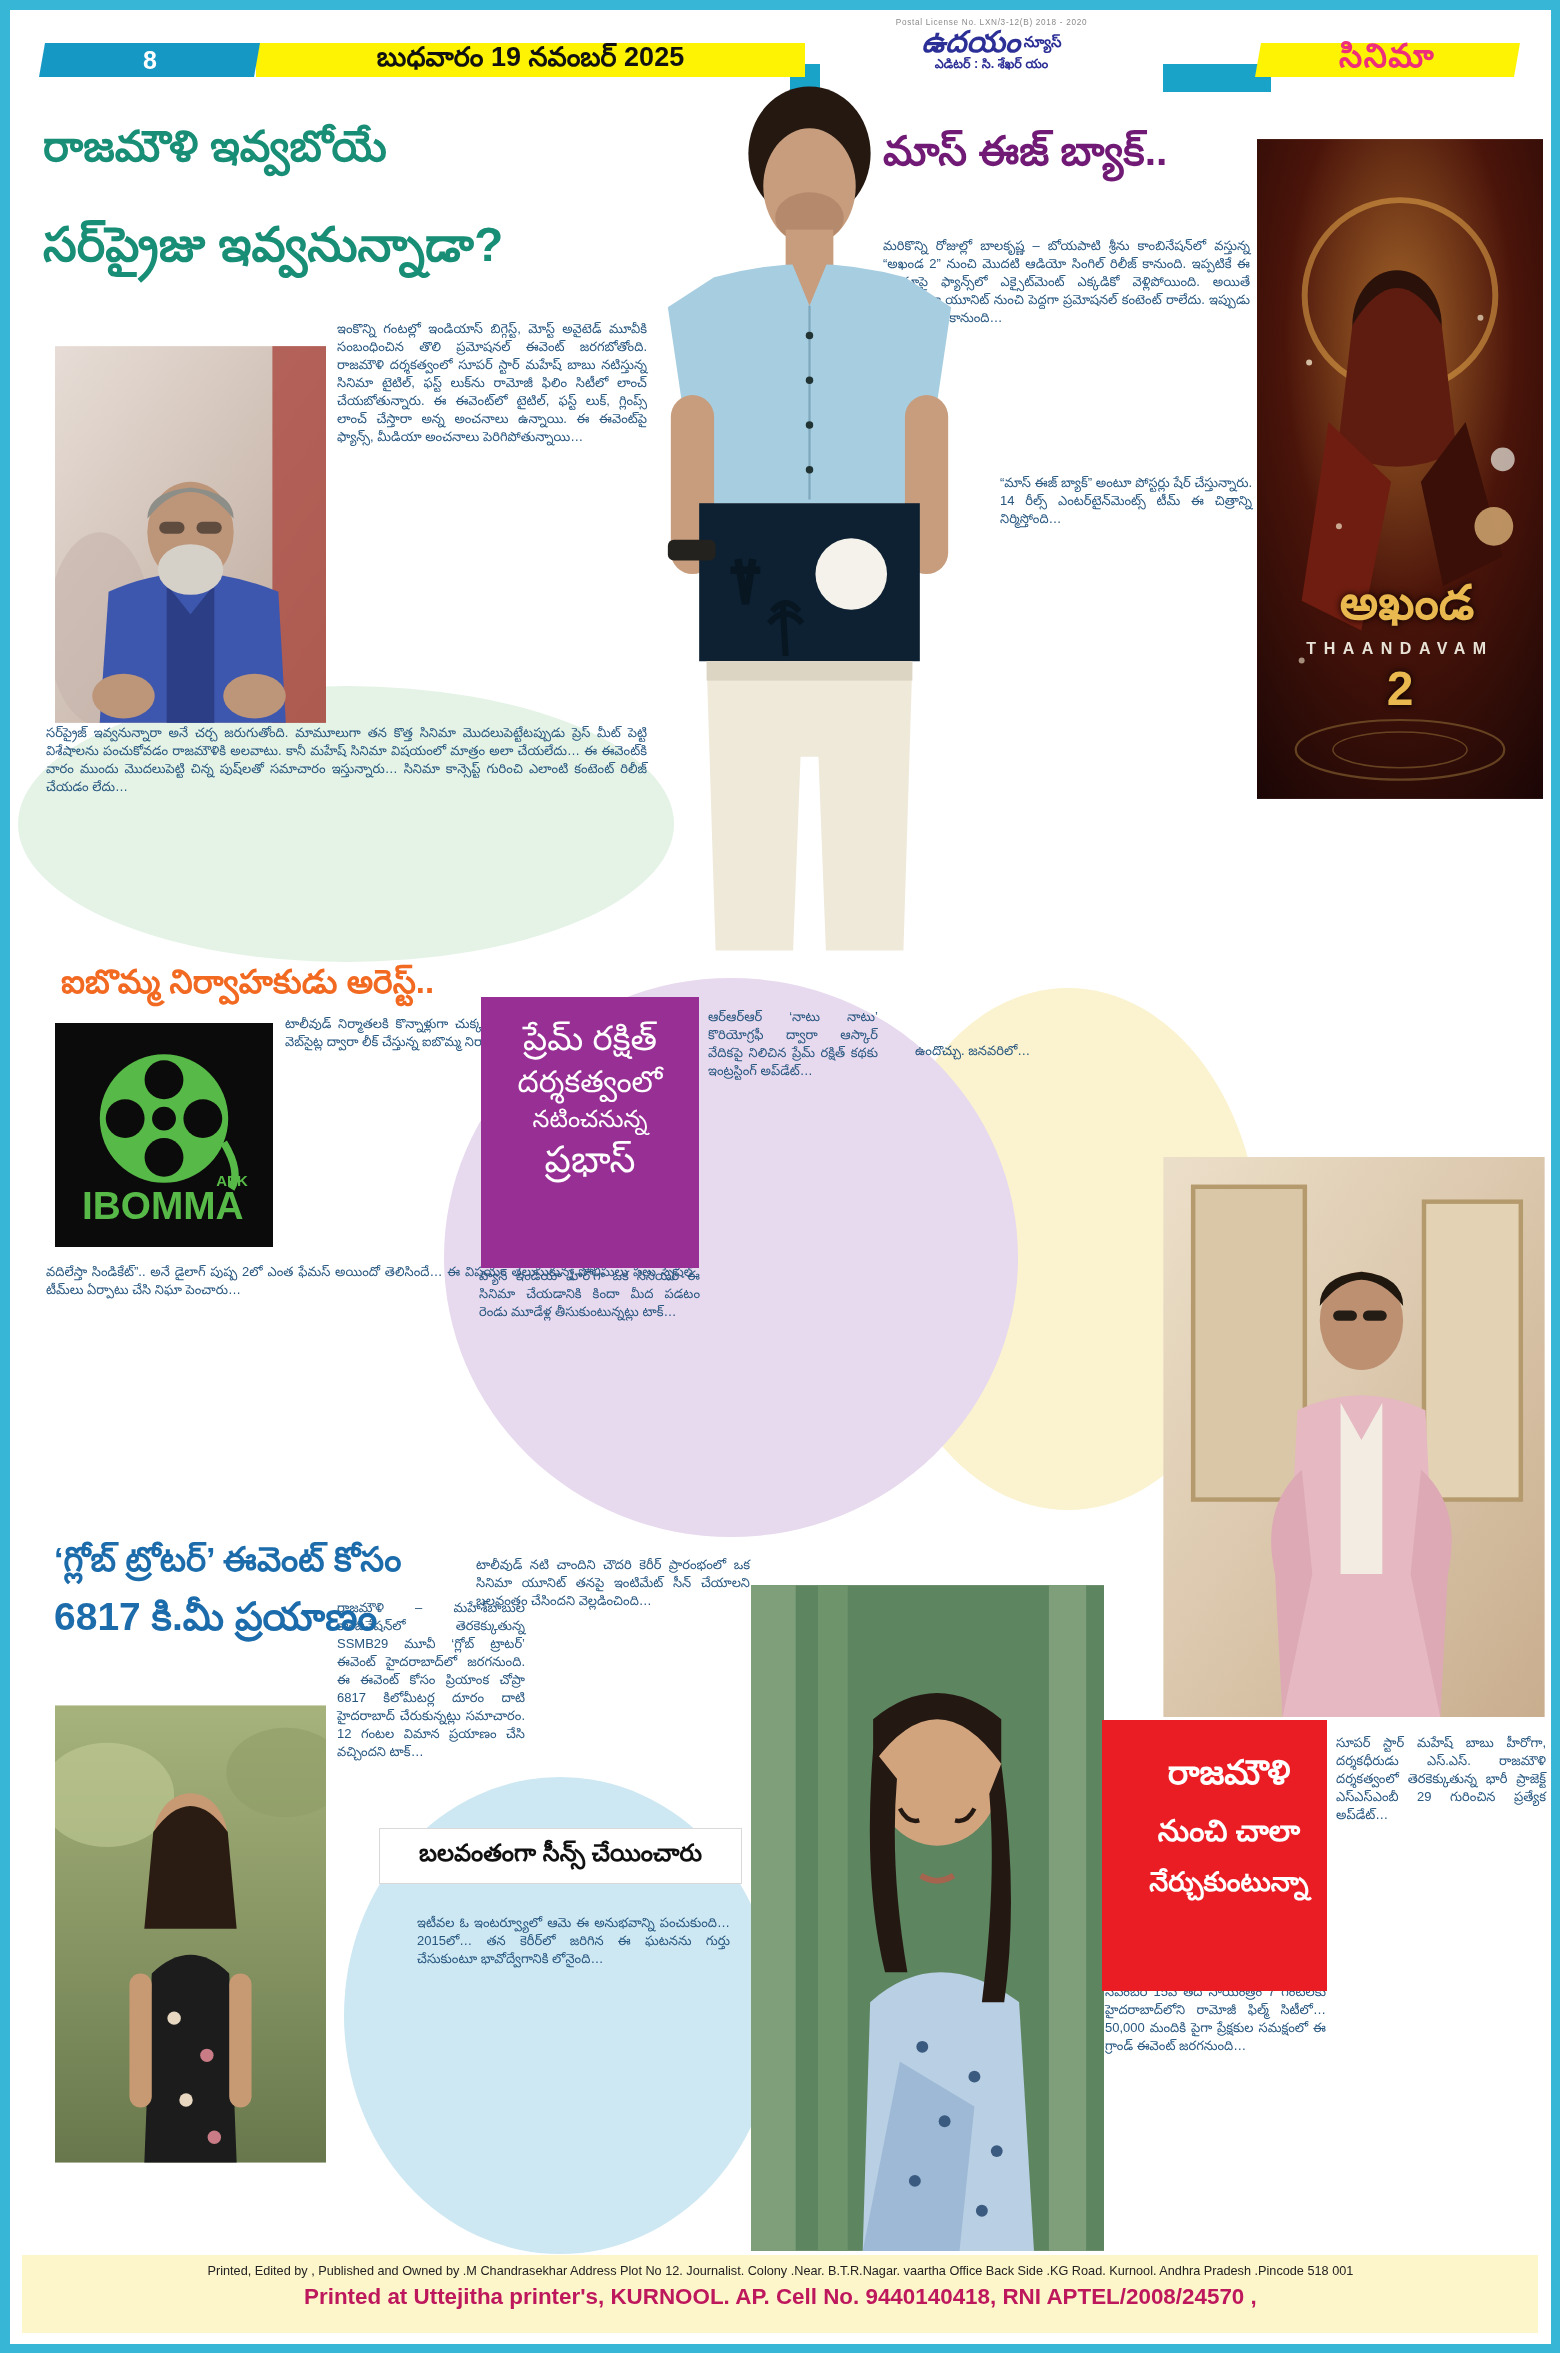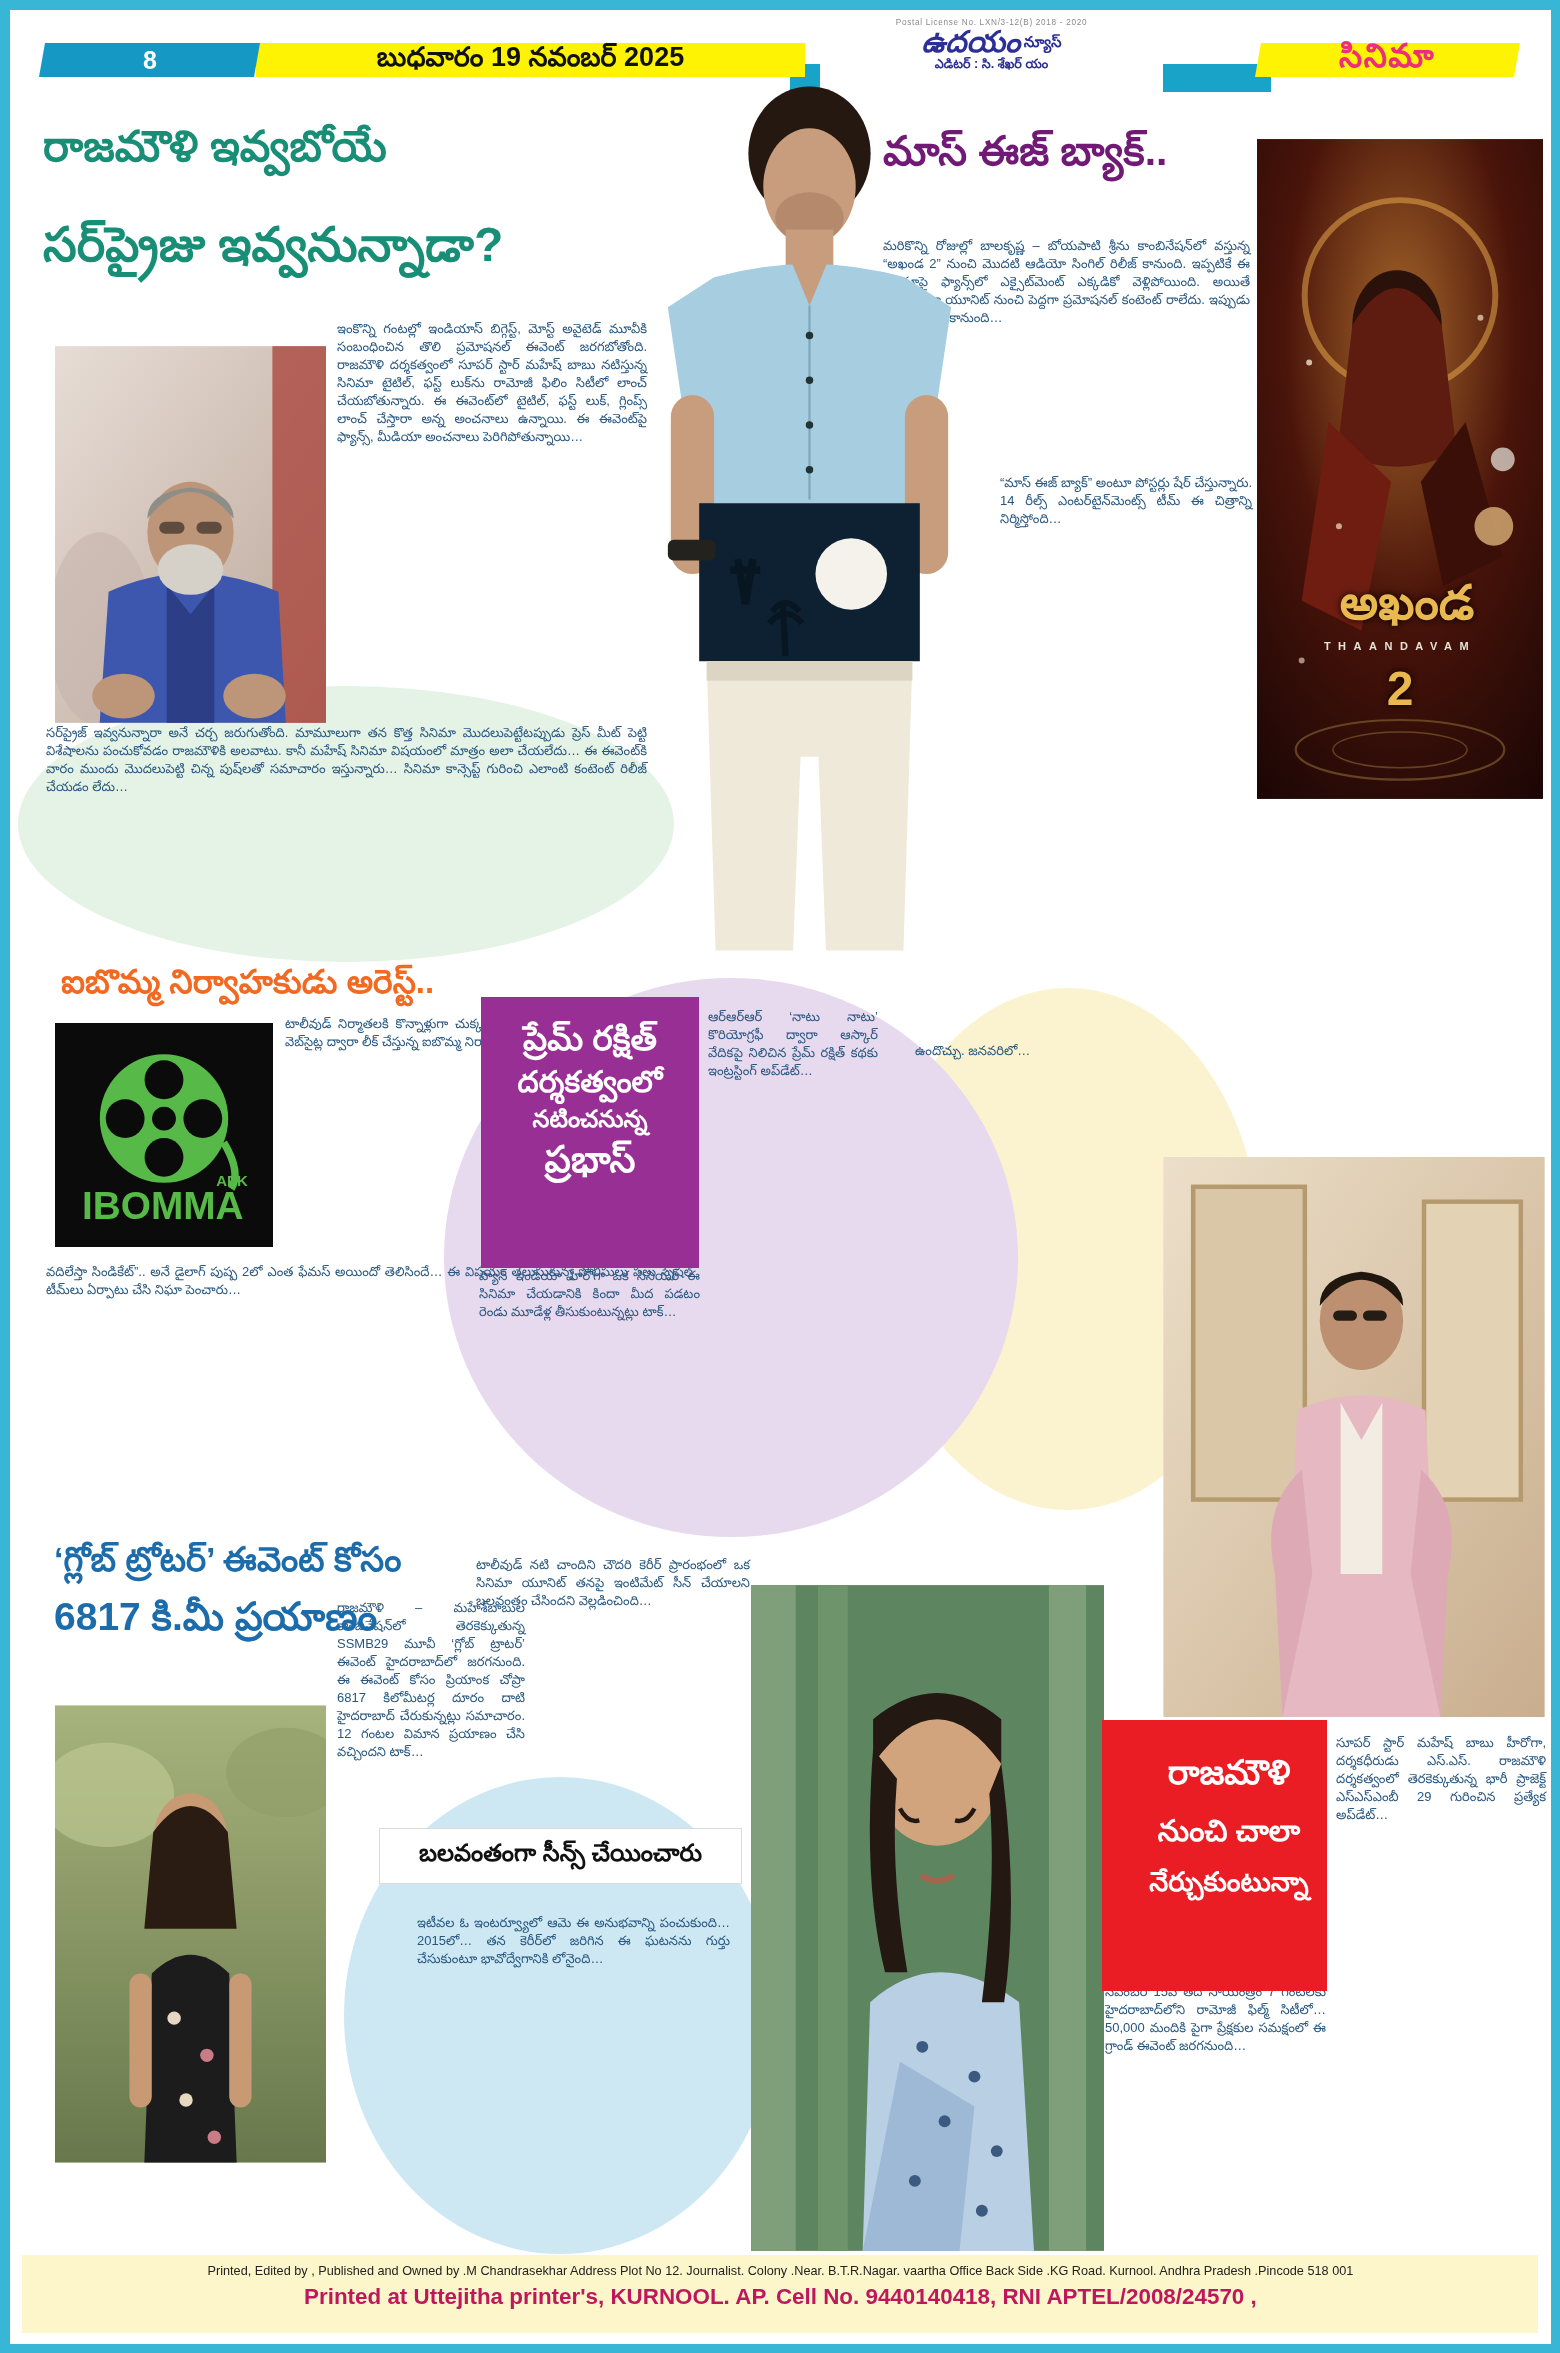--- a/index.html
+++ b/index.html
@@ -17,21 +17,21 @@
   .cinemabar{color:#ee2d7b;font-weight:800;font-size:33px;transform:skewX(-10deg);}
   .cinemabar span{transform:skewX(10deg);letter-spacing:1.5px;}
   .tealband{background:#1aa3c9;z-index:5;}
   .logo-wrap{background:#fff;z-index:6;text-align:center;}
   .postal{font-size:8.2px;color:#8a8a8a;letter-spacing:0.7px;}
   .paper-name{color:#2b2f96;font-weight:800;font-size:30px;line-height:1;font-style:italic;}
   .paper-suffix{color:#2b2f96;font-weight:700;font-size:15px;vertical-align:super;}
   .editor-line{color:#2b2f96;font-size:12.7px;font-weight:700;}
   .photo{z-index:3;overflow:hidden;}
   .purple-box{background:#982f94;color:#fff;text-align:center;z-index:8;padding-top:19.4px;}
-  .purple-box div{font-weight:700;line-height:1.35;}
+  .purple-box div{font-weight:400;line-height:1.35;}
   .red-box{background:#ea1d25;color:#fff;text-align:center;z-index:8;padding-top:22.4px;}
   .red-box div{font-weight:800;line-height:1.8;padding-left:29px;}
   .scenes-hl{background:#fff;border:1.5px solid #d9d9d9;color:#111;font-weight:800;font-size:24px;z-index:9;}
   .footer-bar{background:#fdf6cb;z-index:8;text-align:center;}
   .footer-line1{font-size:12.7px;color:#222;padding-top:9px;}
   .footer-line2{font-size:22.4px;font-weight:700;color:#be185d;padding-top:6px;}
 </style>
 </head>
 <body>
 
@@ -137,21 +137,21 @@
       <circle cx="318" cy="520" r="26" fill="#caa06b" opacity="0.9"></circle>
       <circle cx="330" cy="430" r="16" fill="#d8d2c8" opacity="0.8"></circle>
       <circle cx="70" cy="300" r="4" fill="#f0e3c8" opacity="0.8"></circle>
         <circle cx="110" cy="520" r="4" fill="#f0e3c8" opacity="0.7"></circle>
       <circle cx="300" cy="240" r="4" fill="#f0e3c8" opacity="0.7"></circle>
         <circle cx="60" cy="700" r="4" fill="#f0e3c8" opacity="0.6"></circle>
       <ellipse cx="192" cy="820" rx="140" ry="40" fill="none" stroke="#7d5a2c" stroke-width="3" opacity="0.7"></ellipse>
       <ellipse cx="192" cy="820" rx="90" ry="24" fill="none" stroke="#7d5a2c" stroke-width="2" opacity="0.7"></ellipse>
     </svg>
     <div class="abs" style="left:0;top:436px;width:300px;text-align:center;color:#e9b84f;font-weight:800;font-size:48px;text-shadow:0 0 7.5px #000;">అఖండ</div>
-    <div class="abs" style="left:0;top:501px;width:286px;text-align:center;color:#e8e2d6;font-weight:700;font-size:11px;letter-spacing:7.5px;">THAANDAVAM</div>
+    <div class="abs" style="left:0;top:501px;width:286px;text-align:center;color:#e8e2d6;font-weight:700;font-size:16px;letter-spacing:7.5px;">THAANDAVAM</div>
     <div class="abs" style="left:0;top:522px;width:286px;text-align:center;color:#e9b84f;font-weight:800;font-size:48px;text-shadow:0 0 7.5px #000;">2</div>
   </div>
 
   <div class="abs ellipse" style="left:876px;top:988px;width:384px;height:522px;background:#fbf3cf;"></div>
   <div class="abs body-text" style="left:915px;top:1042px;width:313px;height:417px;">ఉందొచ్చు. జనవరిలో…</div>
 
   <div class="abs hl" style="left:61px;top:963px;width:447px;color:#f26a22;font-size:33px;">ఐబొమ్మ నిర్వాహకుడు అరెస్ట్..</div>
   <div class="abs photo" style="left:55px;top:1023px;width:218px;height:224px;background:#0b0b0b;">
     <svg width="218" height="224" viewBox="0 0 292 300">
       <circle cx="146" cy="128" r="86" fill="#57b947"></circle>

